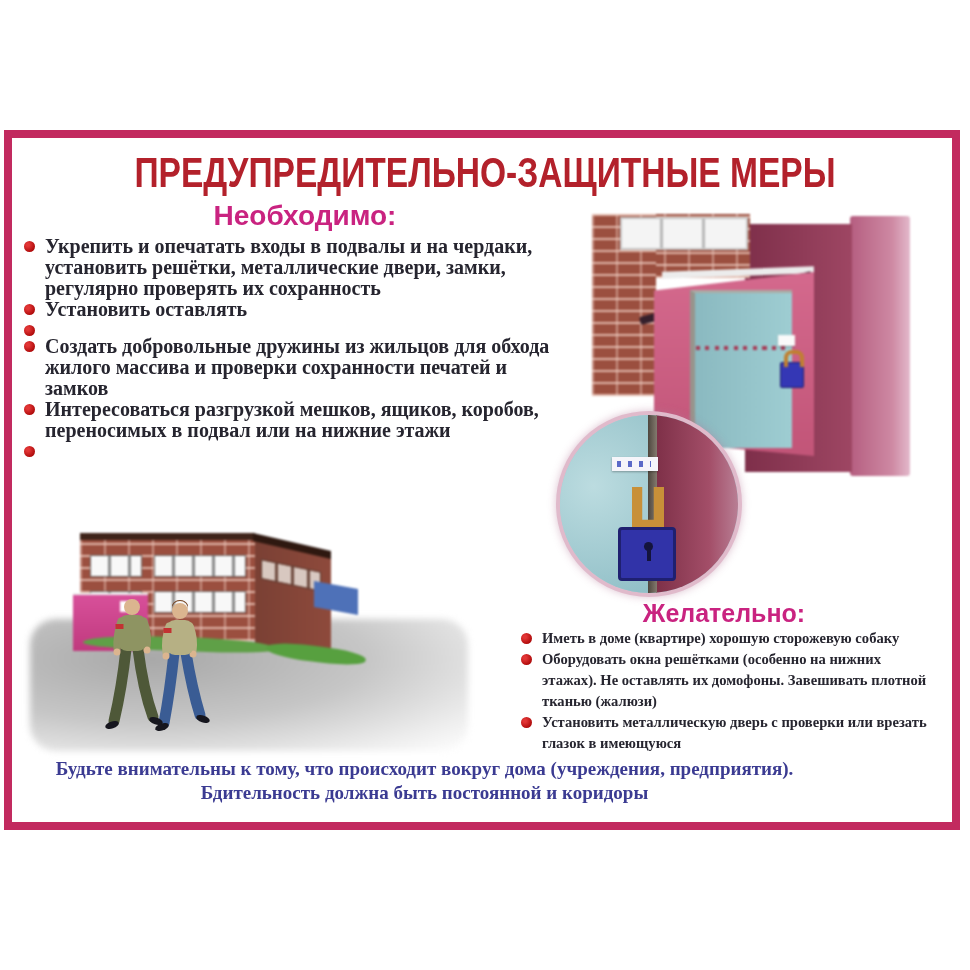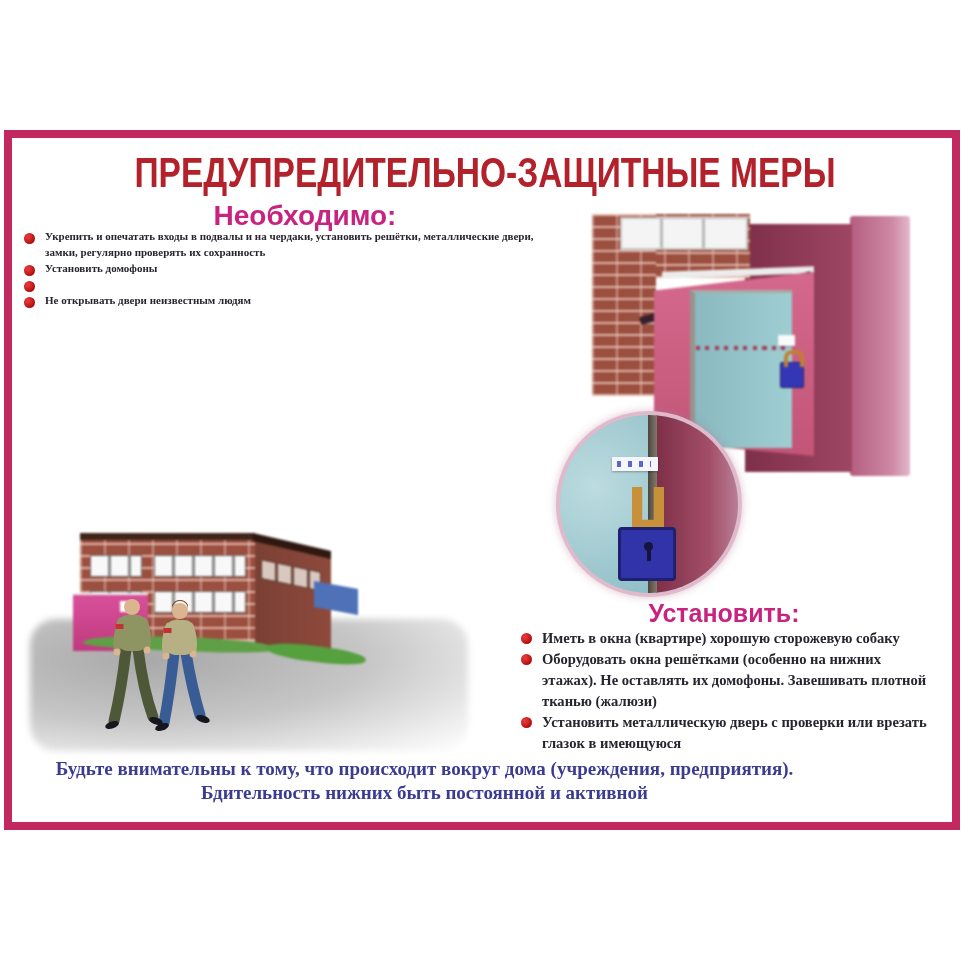--- a/index.html
+++ b/index.html
@@ -16,21 +16,21 @@
   .heading{position:absolute;margin:0;font-family:"Liberation Sans",sans-serif;
            font-weight:700;color:#C92380;text-align:center;}
   .heading-necessary{left:160px;top:200px;width:290px;font-size:28px;}
   .heading-desirable{left:520px;top:599px;width:408px;font-size:25px;}
   
   .blist{position:absolute;margin:0;padding:0;list-style:none;
          font-weight:700;color:#26252F;}
   .blist li{display:flex;gap:10px;margin:0;}
   .blist .dot{flex:0 0 11px;width:11px;height:11px;border-radius:50%;margin-top:5px;
         background:radial-gradient(circle at 35% 35%, #E23535 15%, #A80505 80%);}
-  .list-necessary{left:24px;top:228px;width:534px;font-size:11px;line-height:16px;}
+  .list-necessary{left:24px;top:236px;width:534px;font-size:20px;line-height:21px;}
   .list-desirable{left:521px;top:628px;width:406px;font-size:14.6px;line-height:21px;}
   
   .footer{position:absolute;left:0;top:757px;width:849px;text-align:center;
           font-weight:700;font-size:19px;line-height:24px;color:#3B3B92;}
   
   .door-scene{position:absolute;left:562px;top:212px;width:398px;height:395px;}
   .ds-soft{position:absolute;inset:0;filter:blur(1.2px);}
   .ds-pinkband{position:absolute;left:288px;top:4px;width:60px;height:260px;
         background:linear-gradient(90deg,#B55E80,#CE89A3 70%,#E3B9CB);border-radius:3px;}
   .ds-maroonwall{position:absolute;left:183px;top:12px;width:107px;height:248px;
@@ -128,33 +128,40 @@
 
   <ul class="blist list-necessary">
 
       <li>
         <span class="dot"></span>
         <span>Укрепить и опечатать входы в подвалы и на чердаки, установить решётки, металлические двери, замки, регулярно проверять их сохранность</span>
       </li>
 
       <li>
         <span class="dot"></span>
-        <span>Установить домофоны</span>
-      </li>
-
-      <li>
-        <span class="dot"></span>
-      </li>
-
-
-
-
-      <li>
-        <span class="dot"></span>
-        <span>Не открывать двери неизвестным людям</span>
+        <span>Установить оставлять</span>
+      </li>
+
+      <li>
+        <span class="dot"></span>
+      </li>
+
+      <li>
+        <span class="dot"></span>
+        <span>Создать добровольные дружины из жильцов для обхода жилого массива и проверки сохранности печатей и замков</span>
+      </li>
+
+
+      <li>
+        <span class="dot"></span>
+        <span>Интересоваться разгрузкой мешков, ящиков, коробов, переносимых в подвал или на нижние этажи</span>
+      </li>
+
+      <li>
+        <span class="dot"></span>
       </li>
 
     </ul>
 
   <div class="door-scene">
     <div class="ds-soft">
       <div class="ds-pinkband"></div>
       <div class="ds-maroonwall"></div>
       <div class="ds-brickband brick"></div>
       <div class="ds-brickcol brick"></div>
@@ -170,27 +177,27 @@
     <div class="ds-circle">
       <div class="dc-teal"></div>
       <div class="dc-maroon"></div>
       <div class="dc-strip"></div>
       <div class="dc-seal"></div>
       <div class="dc-hasp"></div>
       <div class="dc-lockbody"></div>
     </div>
   </div>
 
-  <h2 class="heading heading-desirable">Установить:</h2>
+  <h2 class="heading heading-desirable">Желательно:</h2>
 
   <ul class="blist list-desirable">
 
       <li>
         <span class="dot"></span>
-        <span>Иметь в окна (квартире) хорошую сторожевую собаку</span>
+        <span>Иметь в доме (квартире) хорошую сторожевую собаку</span>
       </li>
 
       <li>
         <span class="dot"></span>
         <span>Оборудовать окна решётками (особенно на нижних этажах). Не оставлять их домофоны. Завешивать плотной тканью (жалюзи)</span>
       </li>
 
       <li>
         <span class="dot"></span>
         <span>Установить металлическую дверь с проверки или врезать глазок в имеющуюся</span>
@@ -242,16 +249,16 @@
         <circle cx="57" cy="55" r="3.5" fill="#DBB58F"></circle>
         <rect x="28" y="20" width="29" height="36" rx="9" fill="#8E9462"></rect>
         <rect x="25.5" y="29" width="8" height="5" fill="#C23232"></rect>
         <circle cx="42" cy="12" r="8" fill="#DBB58F"></circle>
       </g>
     </svg>
   </div>
 
   <div class="footer">
     <div>Будьте внимательны к тому, что происходит вокруг дома (учреждения, предприятия).</div>
-    <div>Бдительность нижних быть постоянной и активной</div>
+    <div>Бдительность должна быть постоянной и коридоры</div>
   </div>
 
 </div>
 
 </body></html>

